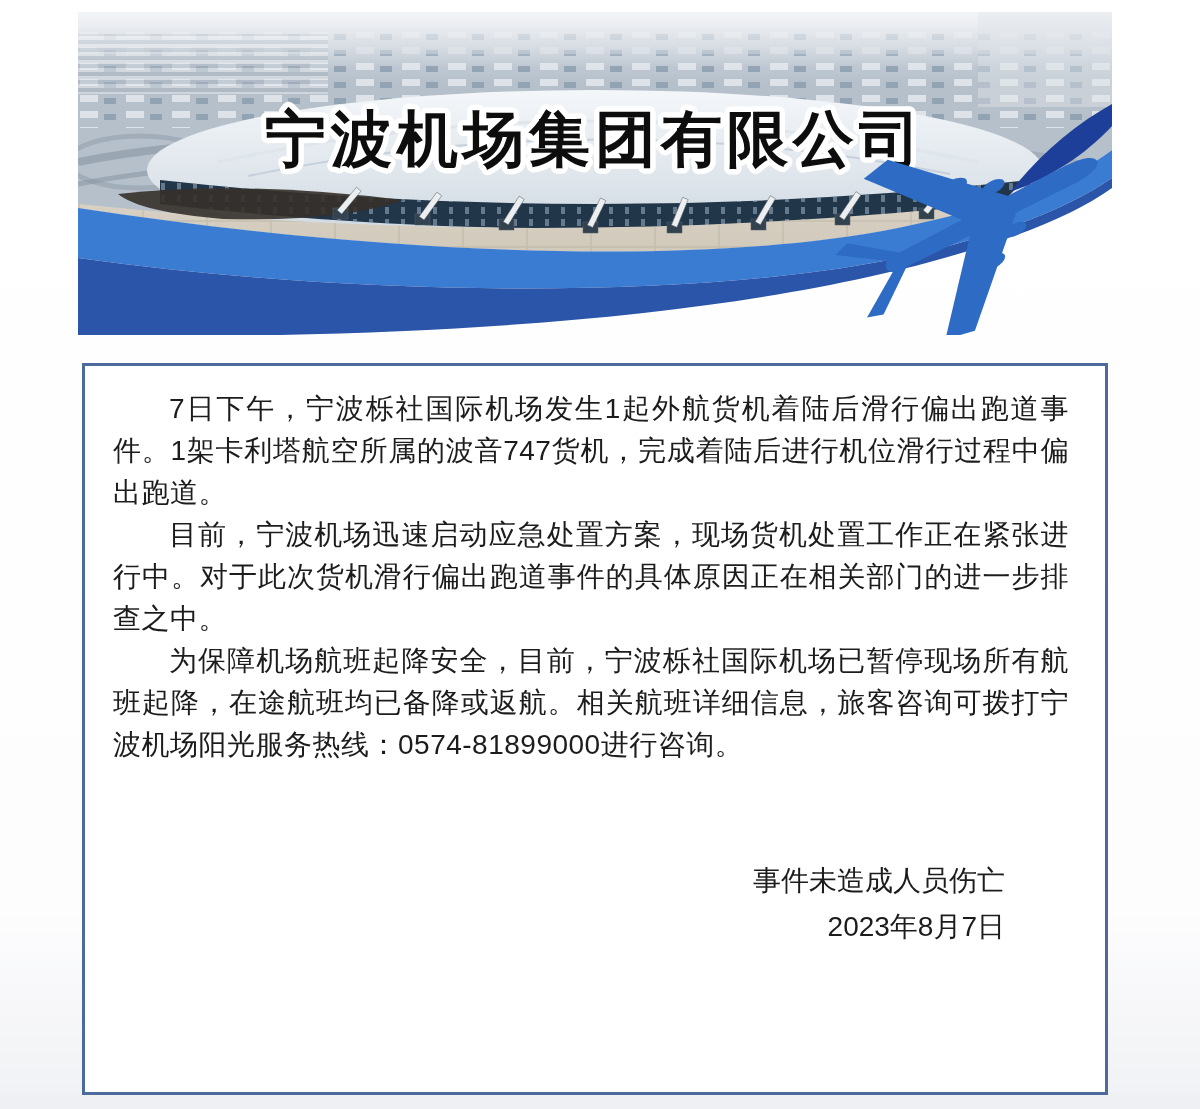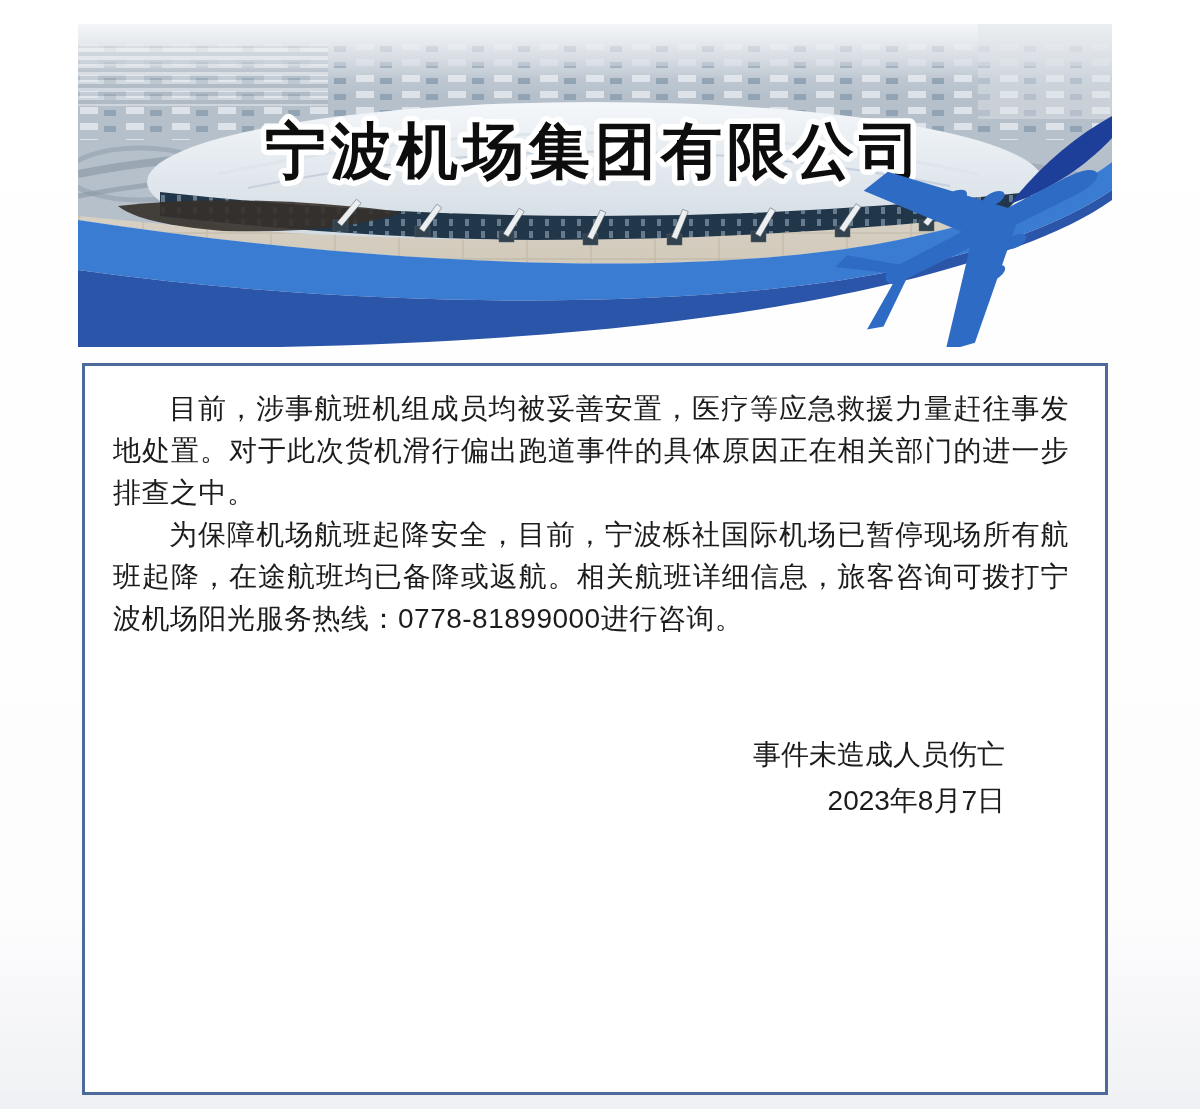--- a/index.html
+++ b/index.html
@@ -3,21 +3,21 @@
 <meta charset="utf-8">
 <style>
   html,body{margin:0;padding:0;}
   body{
     width:1200px;height:1109px;position:relative;overflow:hidden;
     background:linear-gradient(180deg,#ffffff 0%,#fdfdfe 82%,#f0f1f4 100%);
     font-family:"Liberation Sans","DejaVu Sans",sans-serif;
   }
   .page{position:absolute;inset:0;}
   .banner{
-    position:absolute;left:78px;top:24px;width:1034px;height:323px;
+    position:absolute;left:78px;top:12px;width:1034px;height:323px;
   }
   .banner svg{display:block;width:1034px;height:323px;}
   .notice-box{
     position:absolute;left:82px;top:363px;width:1026px;height:732px;
     box-sizing:border-box;border:3px solid #4c6a9c;background:#ffffff;
     padding:22px 36px 0 28px;
   }
   .notice-box p{
     margin:0;font-size:28px;line-height:42px;color:#1c1c1c;
     text-align:justify;text-indent:2em;letter-spacing:0.5px;
@@ -164,22 +164,23 @@
         <path d="M-86,5 L-132,40 L-148,35 L-98,2 Z"></path>
         <ellipse cx="-12" cy="-42" rx="15" ry="7"></ellipse>
         <ellipse cx="-12" cy="42" rx="15" ry="7"></ellipse>
         <ellipse cx="24" cy="-24" rx="12" ry="6"></ellipse>
         <ellipse cx="24" cy="24" rx="12" ry="6"></ellipse>
       </g>
     </svg>
   </div>
 
   <div class="notice-box">
-    <p>目前，涉事航班机组成员均被妥善安置，医疗等应急救援力量赶往事发地处置。对于此次货机滑行偏出跑道事件的具体原因正在相关部门的进一步排查之中。</p>
-    <p>为保障机场航班起降安全，目前，宁波栎社国际机场已暂停现场所有航班起降，在途航班均已备降或返航。相关航班详细信息，旅客咨询可拨打宁波机场阳光服务热线：0778-81899000进行咨询。</p>
+    <p>7日下午，宁波栎社国际机场发生1起外航货机着陆后滑行偏出跑道事件。1架卡利塔航空所属的波音747货机，完成着陆后进行机位滑行过程中偏出跑道。</p>
+    <p>目前，宁波机场迅速启动应急处置方案，现场货机处置工作正在紧张进行中。对于此次货机滑行偏出跑道事件的具体原因正在相关部门的进一步排查之中。</p>
+    <p>为保障机场航班起降安全，目前，宁波栎社国际机场已暂停现场所有航班起降，在途航班均已备降或返航。相关航班详细信息，旅客咨询可拨打宁波机场阳光服务热线：0574-81899000进行咨询。</p>
     <div class="signature">
       <div>事件未造成人员伤亡</div>
       <div>2023年8月7日</div>
     </div>
   </div>
 
   <div class="footer-strip"></div>
 </div>
 
 </body></html>

